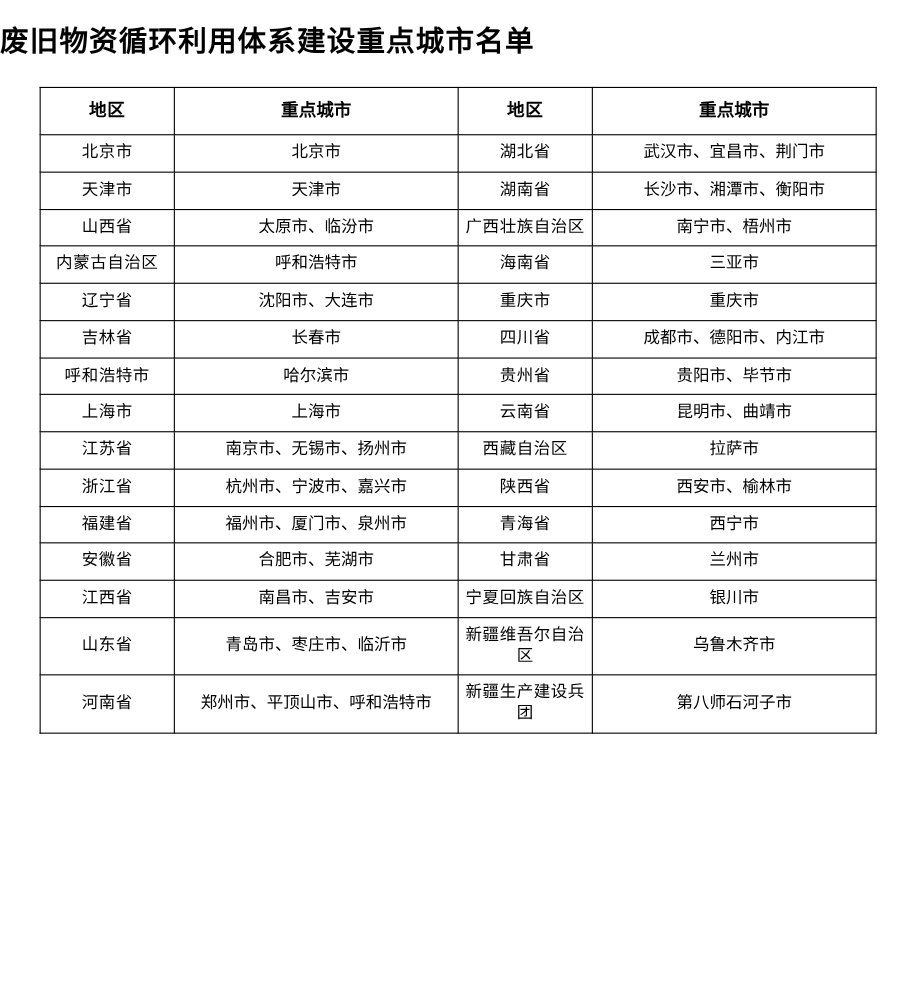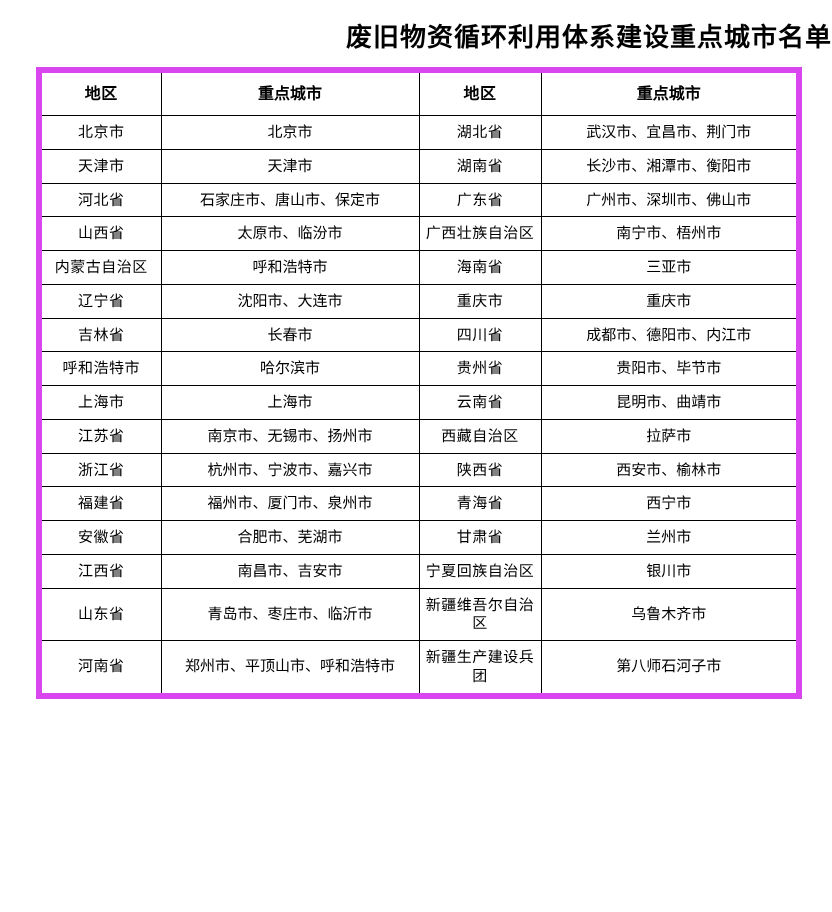--- a/index.html
+++ b/index.html
@@ -14,37 +14,38 @@
     color: #000000;
     overflow: hidden;
   }
   .page {
     width: 832px;
     height: 912px;
     box-sizing: border-box;
     position: relative;
   }
   .doc-title {
-    text-align: right;
+    text-align: left;
     font-size: 26px;
     font-weight: bold;
     letter-spacing: 1px;
     padding-top: 16px;
     padding-bottom: 14px;
     font-family: "Liberation Serif", "DejaVu Serif", serif;
   }
   .table-wrap {
     padding: 0 36px;
     box-sizing: border-box;
   }
   table.main-table {
     border-collapse: collapse;
     width: 760px;
     table-layout: fixed;
-    border: 6px solid #d946ef;
+    border: 1px solid #d946ef;
+    margin-top: 12px;
   }
   table.main-table th,
   table.main-table td {
     border: 1px solid #000000;
     text-align: center;
     vertical-align: middle;
     font-size: 15px;
     line-height: 1.25;
     padding: 7px 4px;
     font-family: "Liberation Serif", "DejaVu Serif", serif;
@@ -88,26 +89,20 @@
             <td class="cell-region">北京市</td>
             <td>北京市</td>
             <td class="cell-region">湖北省</td>
             <td>武汉市、宜昌市、荆门市</td>
           </tr>
           <tr>
             <td class="cell-region">天津市</td>
             <td>天津市</td>
             <td class="cell-region">湖南省</td>
             <td>长沙市、湘潭市、衡阳市</td>
-          </tr>
-          <tr>
-            <td class="cell-region">河北省</td>
-            <td>石家庄市、唐山市、保定市</td>
-            <td class="cell-region">广东省</td>
-            <td>广州市、深圳市、佛山市</td>
           </tr>
           <tr>
             <td class="cell-region">山西省</td>
             <td>太原市、临汾市</td>
             <td class="cell-region">广西壮族自治区</td>
             <td>南宁市、梧州市</td>
           </tr>
           <tr>
             <td class="cell-region">内蒙古自治区</td>
             <td>呼和浩特市</td>

